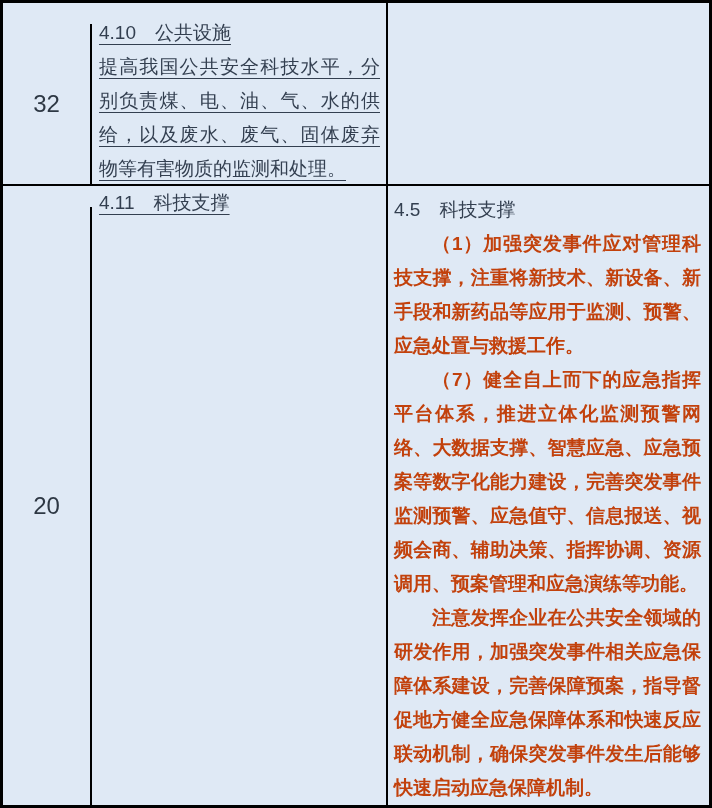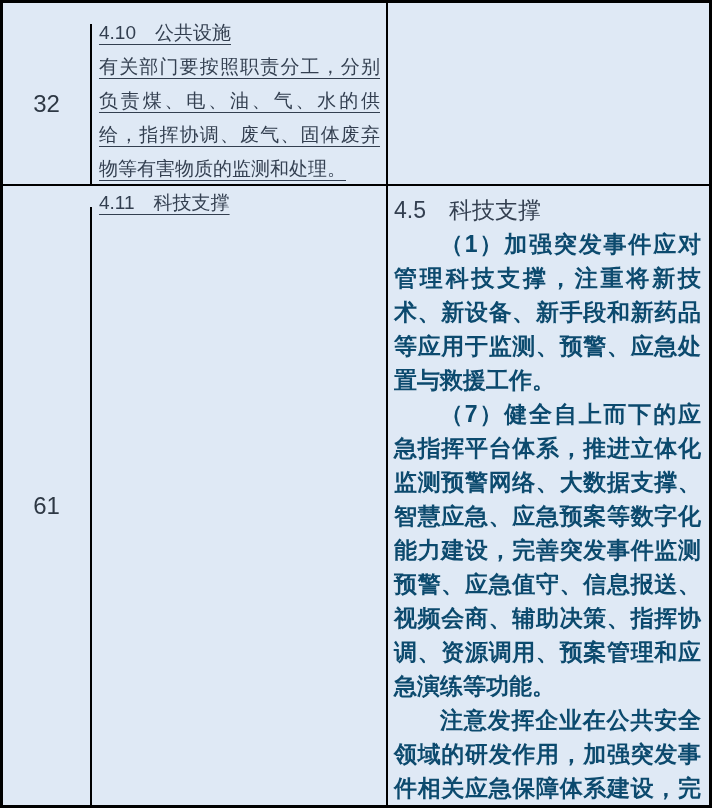--- a/index.html
+++ b/index.html
@@ -49,63 +49,63 @@
   }
   .cell.left.centered {
     display: flex;
     flex-direction: column;
     justify-content: flex-start;
     padding-top: 0;
     padding-bottom: 12px;
   }
   .cell.right {
     padding: 7px 8px 16px 6px;
-    font-size: 23px;
+    font-size: 19px;
     line-height: 34px;
   }
   p {
     margin: 0;
   }
   .underlined {
     text-decoration: underline;
     text-decoration-thickness: 1px;
     text-underline-offset: 5px;
     text-decoration-color: #333F50;
   }
   .just {
     text-align: justify;
   }
   .bold-par {
     font-weight: bold;
     text-indent: 2em;
-    color: #0c4a6e;
+    color: #c2410c;
   }
   .heading {
     text-align: left;
   }
 </style>
 </head>
 <body>
 
 <div class="doc-table">
 
   <div class="t-row first">
     <div class="cell num">
       <span>32</span>
     </div>
     <div class="cell left">
       <p class="underlined heading">4.10　公共设施</p>
-      <p class="underlined just">有关部门要按照职责分工，分别负责煤、电、油、气、水的供给，指挥协调、废气、固体废弃物等有害物质的监测和处理。</p>
+      <p class="underlined just">提高我国公共安全科技水平，分别负责煤、电、油、气、水的供给，以及废水、废气、固体废弃物等有害物质的监测和处理。</p>
     </div>
     <div class="cell right"></div>
   </div>
 
   <div class="t-row">
     <div class="cell num">
-      <span>61</span>
+      <span>20</span>
     </div>
     <div class="cell left centered">
       <p class="underlined heading">4.11　科技支撑</p>
     </div>
     <div class="cell right">
       <p class="heading">4.5　科技支撑</p>
       <p class="bold-par just">（1）加强突发事件应对管理科技支撑，注重将新技术、新设备、新手段和新药品等应用于监测、预警、应急处置与救援工作。</p>
       <p class="bold-par just">（7）健全自上而下的应急指挥平台体系，推进立体化监测预警网络、大数据支撑、智慧应急、应急预案等数字化能力建设，完善突发事件监测预警、应急值守、信息报送、视频会商、辅助决策、指挥协调、资源调用、预案管理和应急演练等功能。</p>
       <p class="bold-par just">注意发挥企业在公共安全领域的研发作用，加强突发事件相关应急保障体系建设，完善保障预案，指导督促地方健全应急保障体系和快速反应联动机制，确保突发事件发生后能够快速启动应急保障机制。</p>
     </div>

